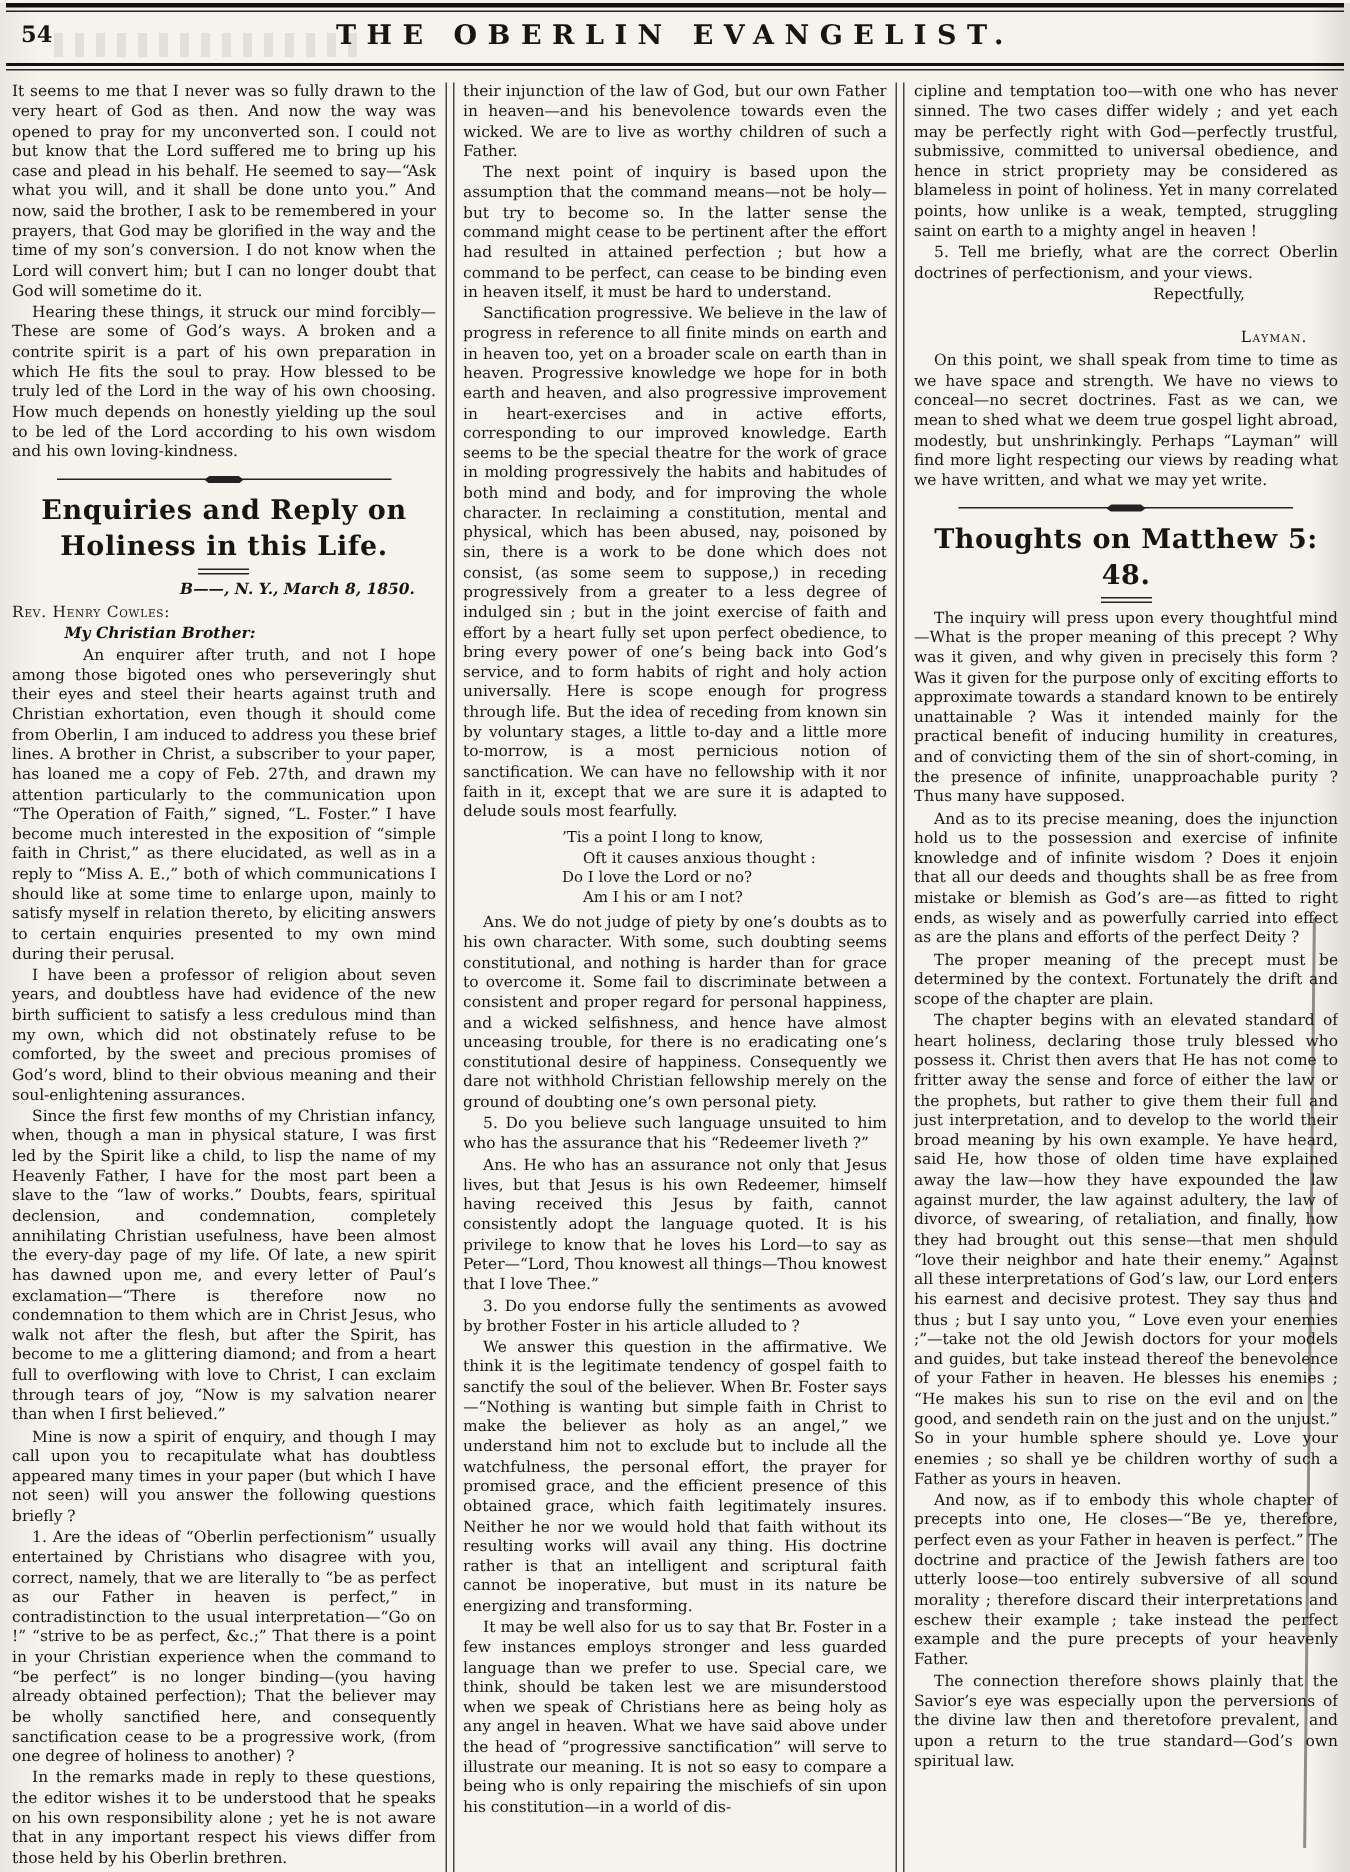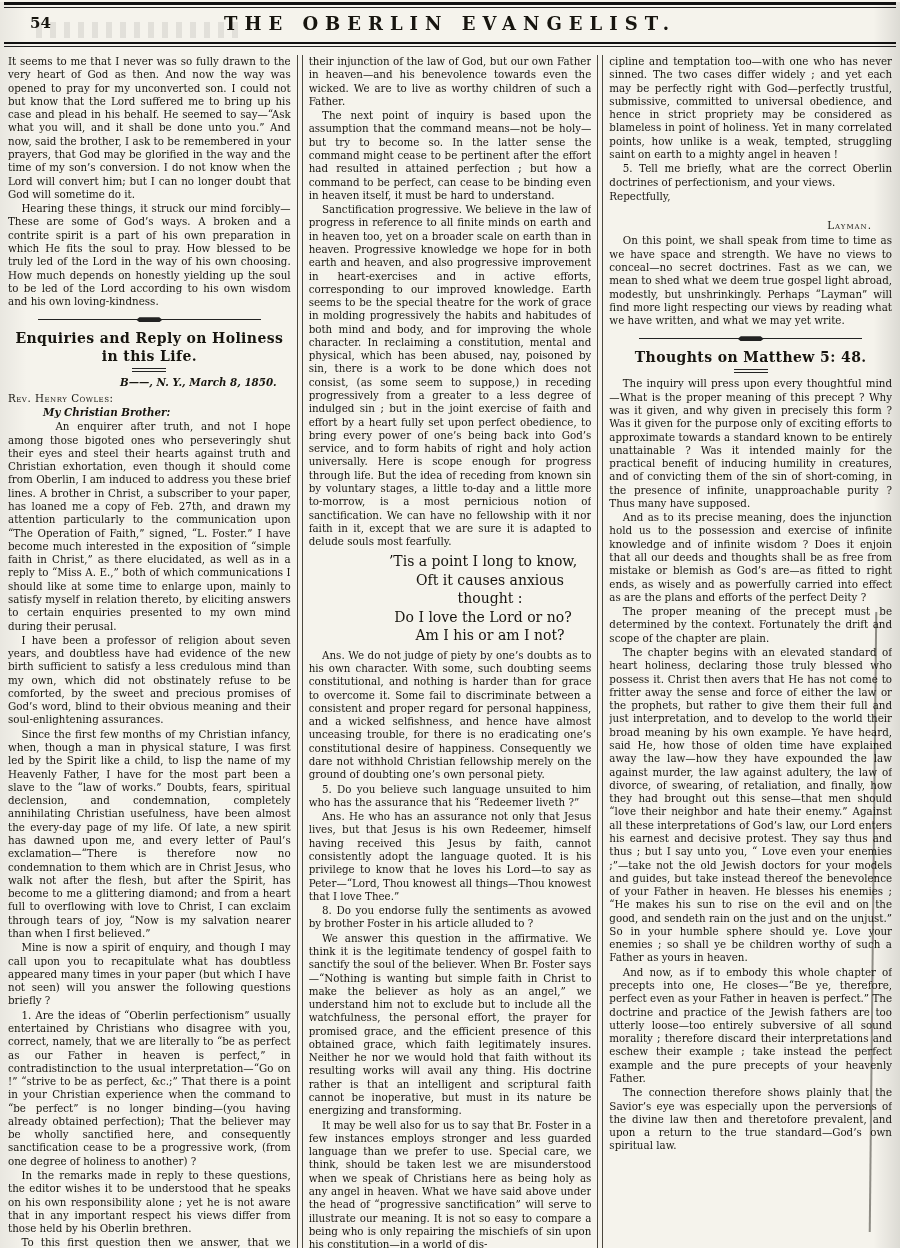--- a/index.html
+++ b/index.html
@@ -8,44 +8,44 @@
     background:#f5f3ec;
     font-family:"DejaVu Serif","Liberation Serif",serif;
     color:#17150f;
     position:relative;
   }
   .page{width:900px;height:1248px;position:relative;background:
     linear-gradient(90deg, rgba(0,0,0,0.05), rgba(0,0,0,0) 3%, rgba(0,0,0,0) 97%, rgba(0,0,0,0.10));}
   
   .top-rule{border-top:3px solid #111;border-bottom:1px solid #222;height:2px;margin:2px 4px 0 4px;}
   .header{position:relative;height:34px;margin:0 6px;}
-  .page-number{position:absolute;left:24px;top:6px;font-weight:bold;font-size:15px;}
+  .page-number{position:absolute;left:8px;top:6px;font-weight:bold;font-size:15px;}
   .masthead{position:absolute;left:0;right:0;top:5px;text-align:center;
     font-weight:bold;font-size:18px;letter-spacing:7px;}
   .head-rule{border-top:2px solid #111;border-bottom:1px solid #222;height:2px;margin:0 4px 4px 4px;}
   
   .cols{display:flex;align-items:stretch;padding:4px 8px 0 8px;height:1196px;}
   .col{flex:1 1 0;overflow:hidden;font-size:10.3px;line-height:1.29;text-align:justify;}
   .col-sep{width:4px;border-left:1px solid #4a463d;border-right:1px solid #4a463d;margin:0 6px;}
   p{margin:0 0 1px 0;text-indent:1.3em;}
   p.noindent{text-indent:0;}
-  .article-heading{font-weight:bold;text-align:center;font-size:14px;
+  .article-heading{font-weight:bold;text-align:center;font-size:18px;
     margin:7px 0 2px 0;text-indent:0;letter-spacing:0.4px;}
   .ornament{display:flex;align-items:center;margin:9px 30px 2px 30px;}
   .ornament .line{flex:1;height:1px;background:#222;}
   .ornament .diamond{width:26px;height:5px;background:#222;margin:0 -2px;
     clip-path:polygon(0 50%,12% 0,88% 0,100% 50%,88% 100%,12% 100%);}
   .rule-sm{width:34px;border-top:1px solid #222;border-bottom:1px solid #222;height:2px;margin:3px auto 4px auto;}
   .dateline{text-align:right;padding-right:14px;font-style:italic;font-weight:bold;margin:2px 0;}
   .addressee{font-variant:small-caps;letter-spacing:0.5px;text-indent:0;}
   .salutation{font-style:italic;font-weight:bold;text-indent:3.4em;}
-  .poem{font-size:14px;line-height:1.32;margin:4px 0 4px 0;padding-left:66px;text-align:center;}
+  .poem{font-size:10px;line-height:1.32;margin:4px 0 4px 0;padding-left:66px;text-align:left;}
   .poem .pl{text-indent:0;margin:0;}
   .poem .pl.in{padding-left:14px;}
-  .sig-respect{padding-right:62px;text-indent:0;margin:1px 0;}
+  .sig-respect{text-align:right;padding-right:62px;text-indent:0;margin:1px 0;}
   .sig-name{text-align:right;padding-right:20px;font-variant:small-caps;letter-spacing:1px;text-indent:0;margin:16px 0 2px 0;}
   .epigraph{font-size:9.6px;line-height:1.3;margin:2px 0;}
   
   .artifact-right{position:absolute;right:26px;top:610px;width:2px;height:620px;
     background:rgba(20,18,12,0.45);transform:rotate(0.6deg);}
   .artifact-smudge{position:absolute;left:30px;top:14px;width:210px;height:16px;
     background:repeating-linear-gradient(90deg,rgba(0,0,0,0.08) 0 6px,rgba(0,0,0,0) 6px 14px);}
 </style>
 </head>
 <body>
@@ -91,21 +91,21 @@
       <p>Sanctification progressive.   We believe in the law of progress in reference to all finite minds on earth and in heaven too, yet on a broader scale on earth than in heaven.   Progressive knowledge we hope for in both earth and heaven, and also progressive improvement in heart-exercises and in active efforts, corresponding to our improved knowledge.   Earth seems to be the special theatre for the work of grace in molding progressively the habits and habitudes of both mind and body, and for improving the whole character.   In reclaiming a constitution, mental and physical, which has been abused, nay, poisoned by sin, there is a work to be done which does not consist, (as some seem to suppose,) in receding progressively from a greater to a less degree of indulged sin ; but in the joint exercise of faith and effort by a heart fully set upon perfect obedience, to bring every power of one’s being back into God’s service, and to form habits of right and holy action universally.   Here is scope enough for progress through life.   But the idea of receding from known sin by voluntary stages, a little to-day and a little more to-morrow, is a most pernicious notion of sanctification.   We can have no fellowship with it nor faith in it, except that we are sure it is adapted to delude souls most fearfully.</p>
       <div class="poem">
         <p class="pl">’Tis a point I long to know,</p>
         <p class="pl in">Oft it causes anxious thought :</p>
         <p class="pl">Do I love the Lord or no?</p>
         <p class="pl in">Am I his or am I not?</p>
       </div>
       <p>Ans.  We do not judge of piety by one’s doubts as to his own character.   With some, such doubting seems constitutional, and nothing is harder than for grace to overcome it.   Some fail to discriminate between a consistent and proper regard for personal happiness, and a wicked selfishness, and hence have almost unceasing trouble, for there is no eradicating one’s constitutional desire of happiness.   Consequently we dare not withhold Christian fellowship merely on the ground of doubting one’s own personal piety.</p>
       <p>5. Do you believe such language unsuited to him who has the assurance that his “Redeemer liveth ?”</p>
       <p>Ans.  He who has an assurance not only that Jesus lives, but that Jesus is his own Redeemer, himself having received this Jesus by faith, cannot consistently adopt the language quoted.   It is his privilege to know that he loves his Lord—to say as Peter—“Lord, Thou knowest all things—Thou knowest that I love Thee.”</p>
-      <p>8. Do you endorse fully the sentiments as avowed by brother Foster in his article alluded to ?</p>
+      <p>3. Do you endorse fully the sentiments as avowed by brother Foster in his article alluded to ?</p>
       <p>We answer this question in the affirmative.   We think it is the legitimate tendency of gospel faith to sanctify the soul of the believer.   When Br. Foster says—“Nothing is wanting but simple faith in Christ to make the believer as holy as an angel,” we understand him not to exclude but to include all the watchfulness, the personal effort, the prayer for promised grace, and the efficient presence of this obtained grace, which faith legitimately insures.   Neither he nor we would hold that faith without its resulting works will avail any thing.   His doctrine rather is that an intelligent and scriptural faith cannot be inoperative, but must in its nature be energizing and transforming.</p>
       <p>It may be well also for us to say that Br. Foster in a few instances employs stronger and less guarded language than we prefer to use.   Special care, we think, should be taken lest we are misunderstood when we speak of Christians here as being holy as any angel in heaven.   What we have said above under the head of “progressive sanctification” will serve to illustrate our meaning.   It is not so easy to compare a being who is only repairing the mischiefs of sin upon his constitution—in a world of dis-</p>
     </div>
 
     <div class="col-sep"></div>
 
     <div class="col">
       <p class="noindent">cipline and temptation too—with one who has never sinned.   The two cases differ widely ; and yet each may be perfectly right with God—perfectly trustful, submissive, committed to universal obedience, and hence in strict propriety may be considered as blameless in point of holiness.   Yet in many correlated points, how unlike is a weak, tempted, struggling saint on earth to a mighty angel in heaven !</p>
       <p>5. Tell me briefly, what are the correct Oberlin doctrines of perfectionism, and your views.</p>
       <p class="sig-respect">Repectfully,</p>

